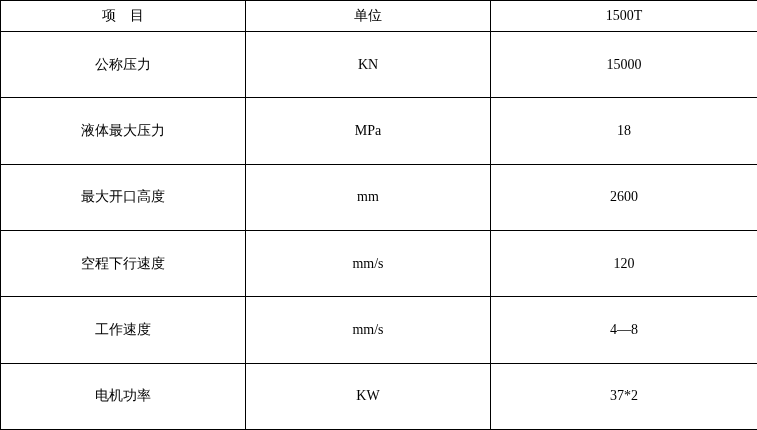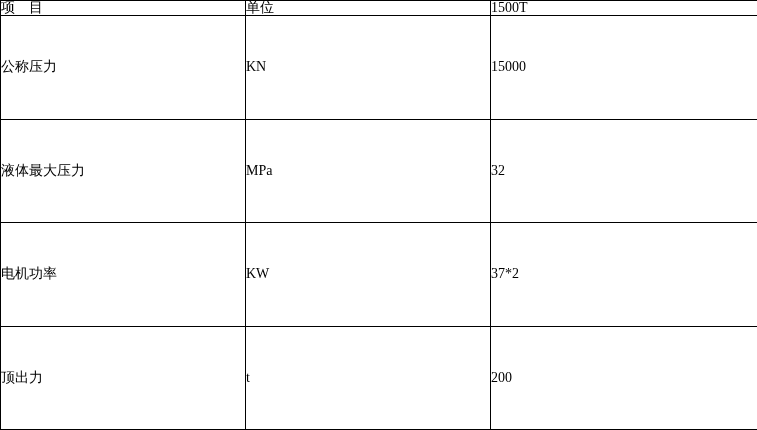--- a/index.html
+++ b/index.html
@@ -16,25 +16,25 @@
   table.spec-table {
     width: 757px;
     height: 430px;
     border-collapse: collapse;
     table-layout: fixed;
     background: #ffffff;
   }
   .spec-table th,
   .spec-table td {
     border: 1px solid #000000;
-    text-align: left;
+    text-align: center;
     vertical-align: middle;
     font-size: 14px;
     font-weight: normal;
-    padding: 0;
+    padding: 8px;
     line-height: 1;
     overflow: hidden;
     white-space: nowrap;
   }
   .spec-table col.col-item { width: 245px; }
   .spec-table col.col-unit { width: 245px; }
   .spec-table col.col-value { width: 267px; }
 </style>
 </head>
 <body>
@@ -54,26 +54,36 @@
   </thead>
   <tbody>
     <tr>
       <td>公称压力</td>
       <td>KN</td>
       <td>15000</td>
     </tr>
     <tr>
       <td>液体最大压力</td>
       <td>MPa</td>
-      <td>32</td>
+      <td>18</td>
+    </tr>
+    <tr>
+      <td>最大开口高度</td>
+      <td>mm</td>
+      <td>2600</td>
+    </tr>
+    <tr>
+      <td>空程下行速度</td>
+      <td>mm/s</td>
+      <td>120</td>
+    </tr>
+    <tr>
+      <td>工作速度</td>
+      <td>mm/s</td>
+      <td>4—8</td>
     </tr>
     <tr>
       <td>电机功率</td>
       <td>KW</td>
       <td>37*2</td>
     </tr>
-    <tr>
-      <td>顶出力</td>
-      <td>t</td>
-      <td>200</td>
-    </tr>
   </tbody>
 </table>
 
 </body></html>

